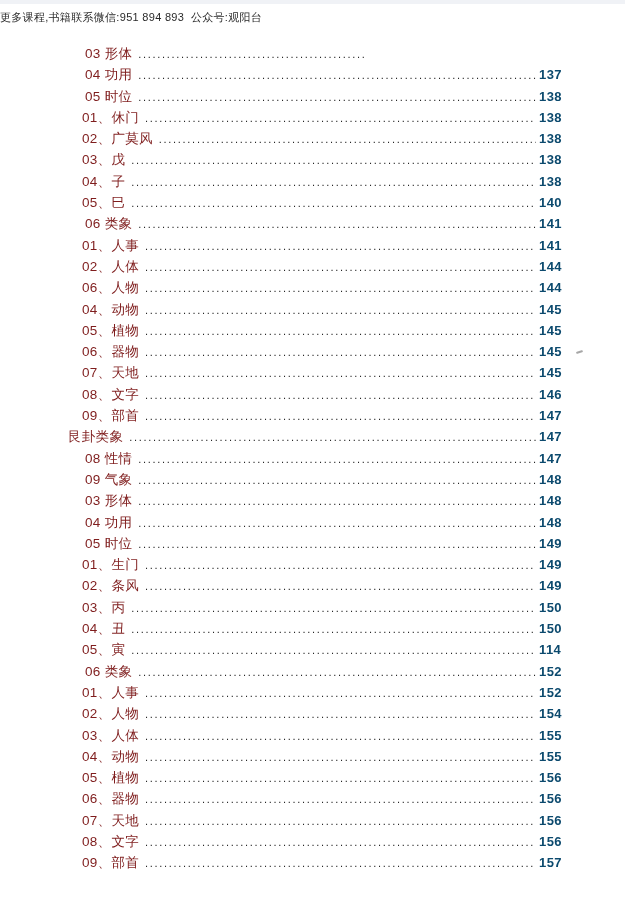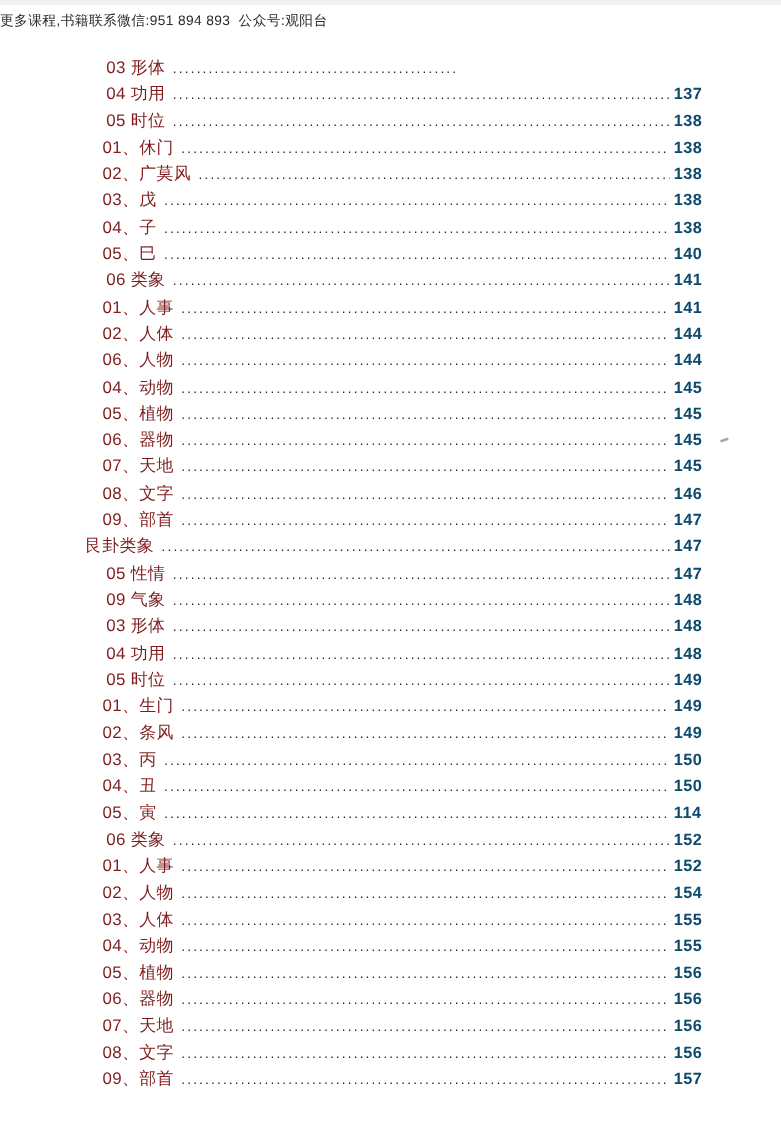--- a/index.html
+++ b/index.html
@@ -180,21 +180,21 @@
     <span class="label">09、部首</span>
     <span class="dots">................................................................................................................................................................................................................................................</span>
     <span class="page">147</span>
   </div>
     <div class="toc-row lv0">
     <span class="label">艮卦类象</span>
     <span class="dots">................................................................................................................................................................................................................................................</span>
     <span class="page">147</span>
   </div>
     <div class="toc-row lv1">
-    <span class="label">05 性情</span>
+    <span class="label">08 性情</span>
     <span class="dots">................................................................................................................................................................................................................................................</span>
     <span class="page">147</span>
   </div>
     <div class="toc-row lv1">
     <span class="label">09 气象</span>
     <span class="dots">................................................................................................................................................................................................................................................</span>
     <span class="page">148</span>
   </div>
     <div class="toc-row lv1">
     <span class="label">03 形体</span>

